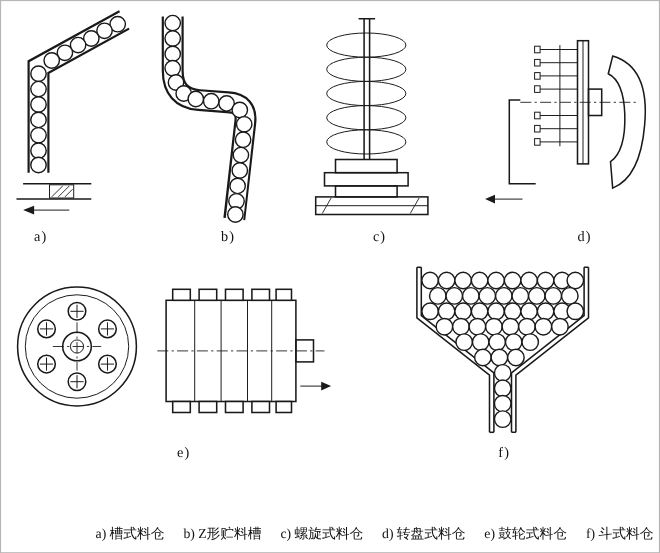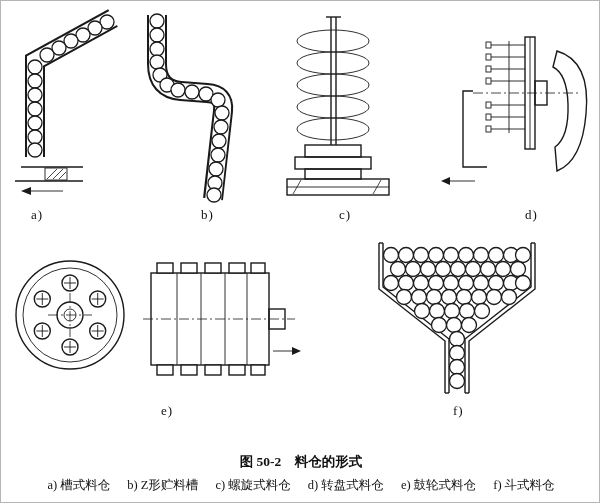--- a/index.html
+++ b/index.html
@@ -17,21 +17,21 @@
   .ball{fill:#ffffff;stroke:#1a1a1a;stroke-width:1.3;}
   .axis{stroke:#1a1a1a;stroke-width:0.8;fill:none;stroke-dasharray:10 3 2 3;}
   .arrowhead{fill:#1a1a1a;stroke:none;}
   .hatch{stroke:#1a1a1a;stroke-width:0.8;}
   .sub-label{position:absolute;font-size:13px;letter-spacing:1px;}
   .caption-title{
     position:absolute;left:0;top:452px;width:600px;text-align:center;
     font-weight:bold;font-size:13.5px;
   }
   .caption-items{
-    position:absolute;left:0;top:476px;width:600px;text-align:center;
+    position:absolute;left:0;top:476px;width:600px;text-align:right;
     font-size:12.5px;white-space:nowrap;
   }
   .cap-item{margin:0 7px;}
   .cap-item .mk{margin-right:3px;}
 </style>
 </head>
 <body>
 
 <div class="page">
 
@@ -244,21 +244,20 @@
       <circle cx="84" cy="142" r="7.5" class="ball"></circle>
     </svg>
 
   <div class="sub-label" style="left:30px;top:206px;">a)</div>
   <div class="sub-label" style="left:200px;top:206px;">b)</div>
   <div class="sub-label" style="left:338px;top:206px;">c)</div>
   <div class="sub-label" style="left:524px;top:206px;">d)</div>
   <div class="sub-label" style="left:160px;top:402px;">e)</div>
   <div class="sub-label" style="left:452px;top:402px;">f)</div>
 
-  <div class="caption-title">图 50-2　料仓的形式</div>
 
   <div class="caption-items">
     <span class="cap-item"><span class="mk">a)</span><span>槽式料仓</span></span>
     <span class="cap-item"><span class="mk">b)</span><span>Z形贮料槽</span></span>
     <span class="cap-item"><span class="mk">c)</span><span>螺旋式料仓</span></span>
     <span class="cap-item"><span class="mk">d)</span><span>转盘式料仓</span></span>
     <span class="cap-item"><span class="mk">e)</span><span>鼓轮式料仓</span></span>
     <span class="cap-item"><span class="mk">f)</span><span>斗式料仓</span></span>
   </div>
 

